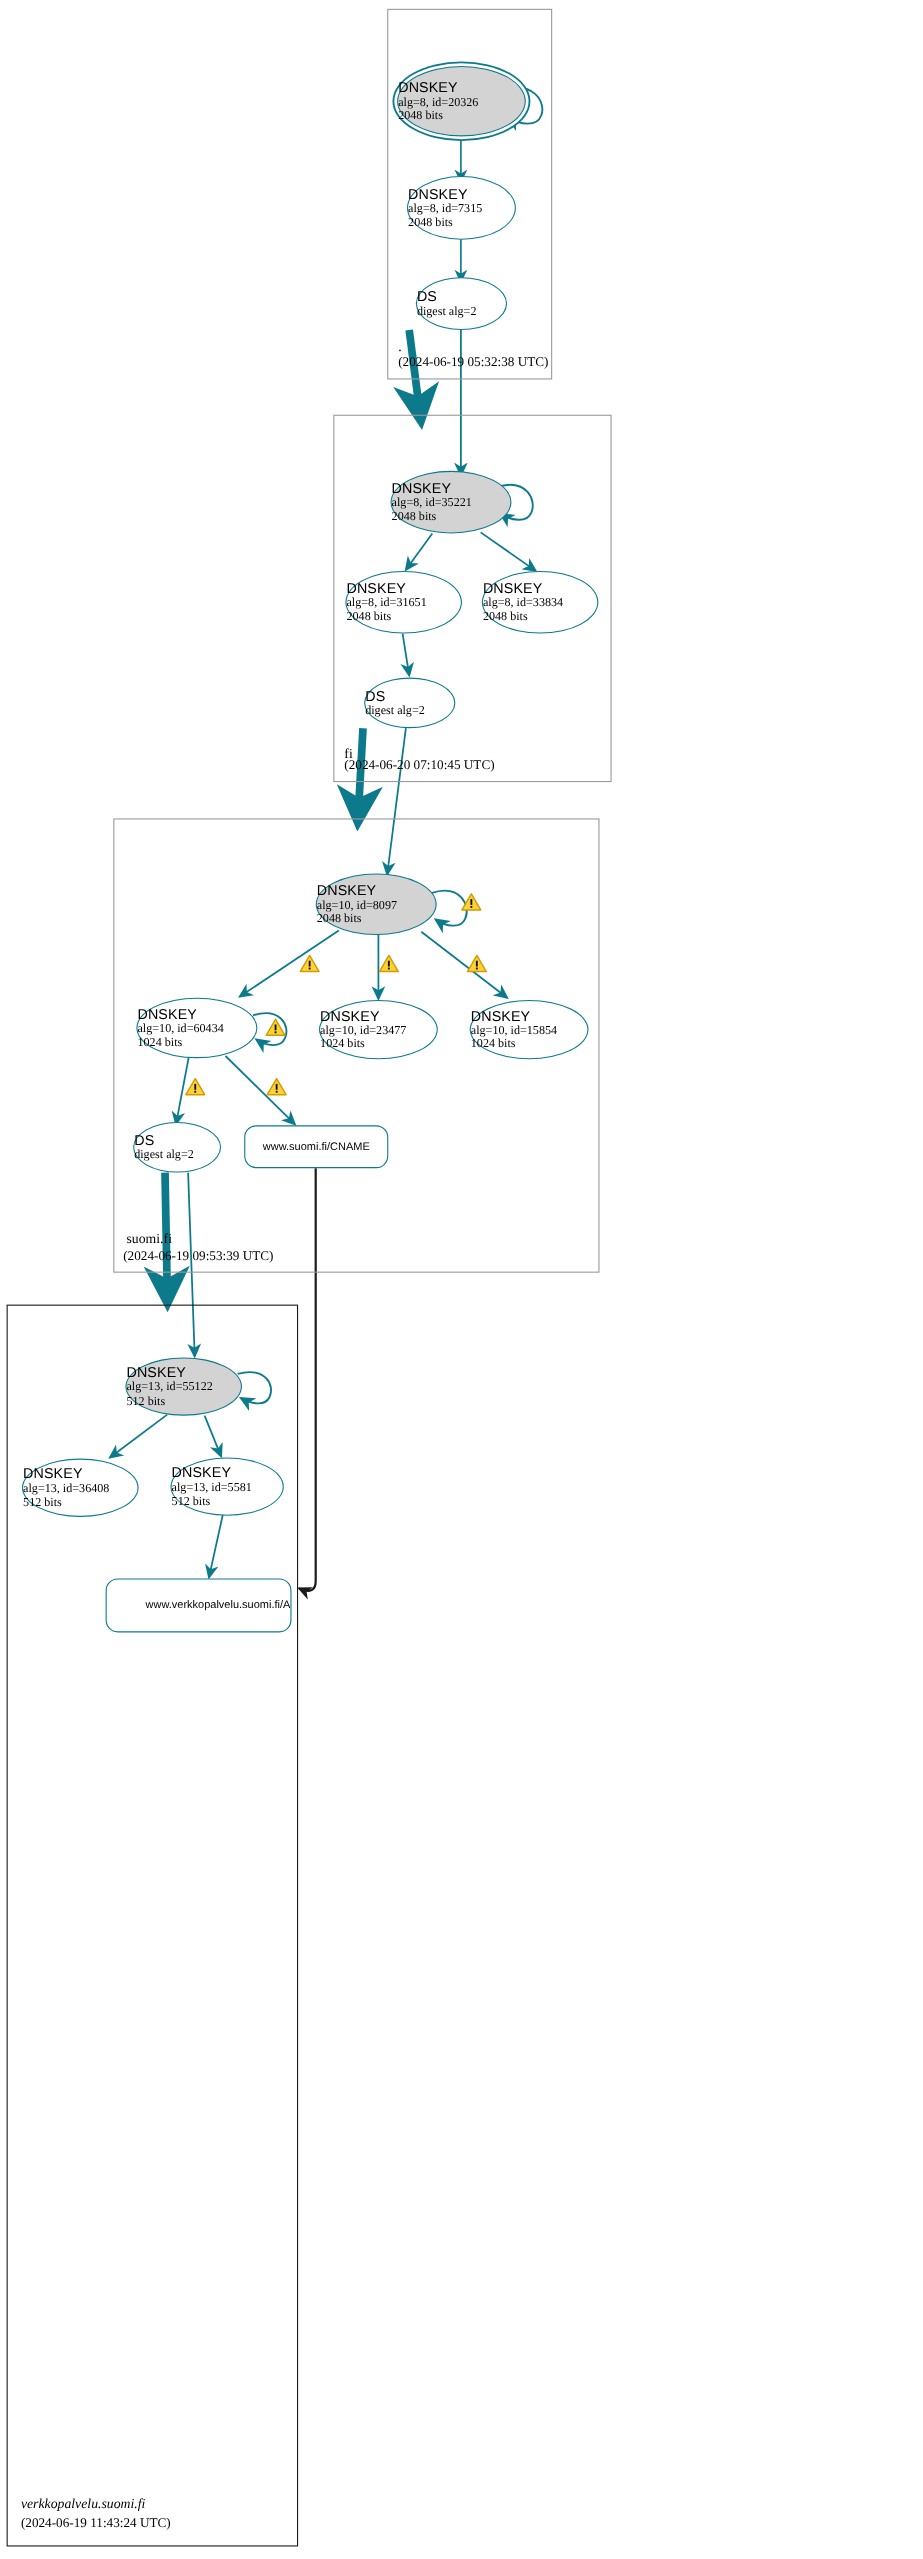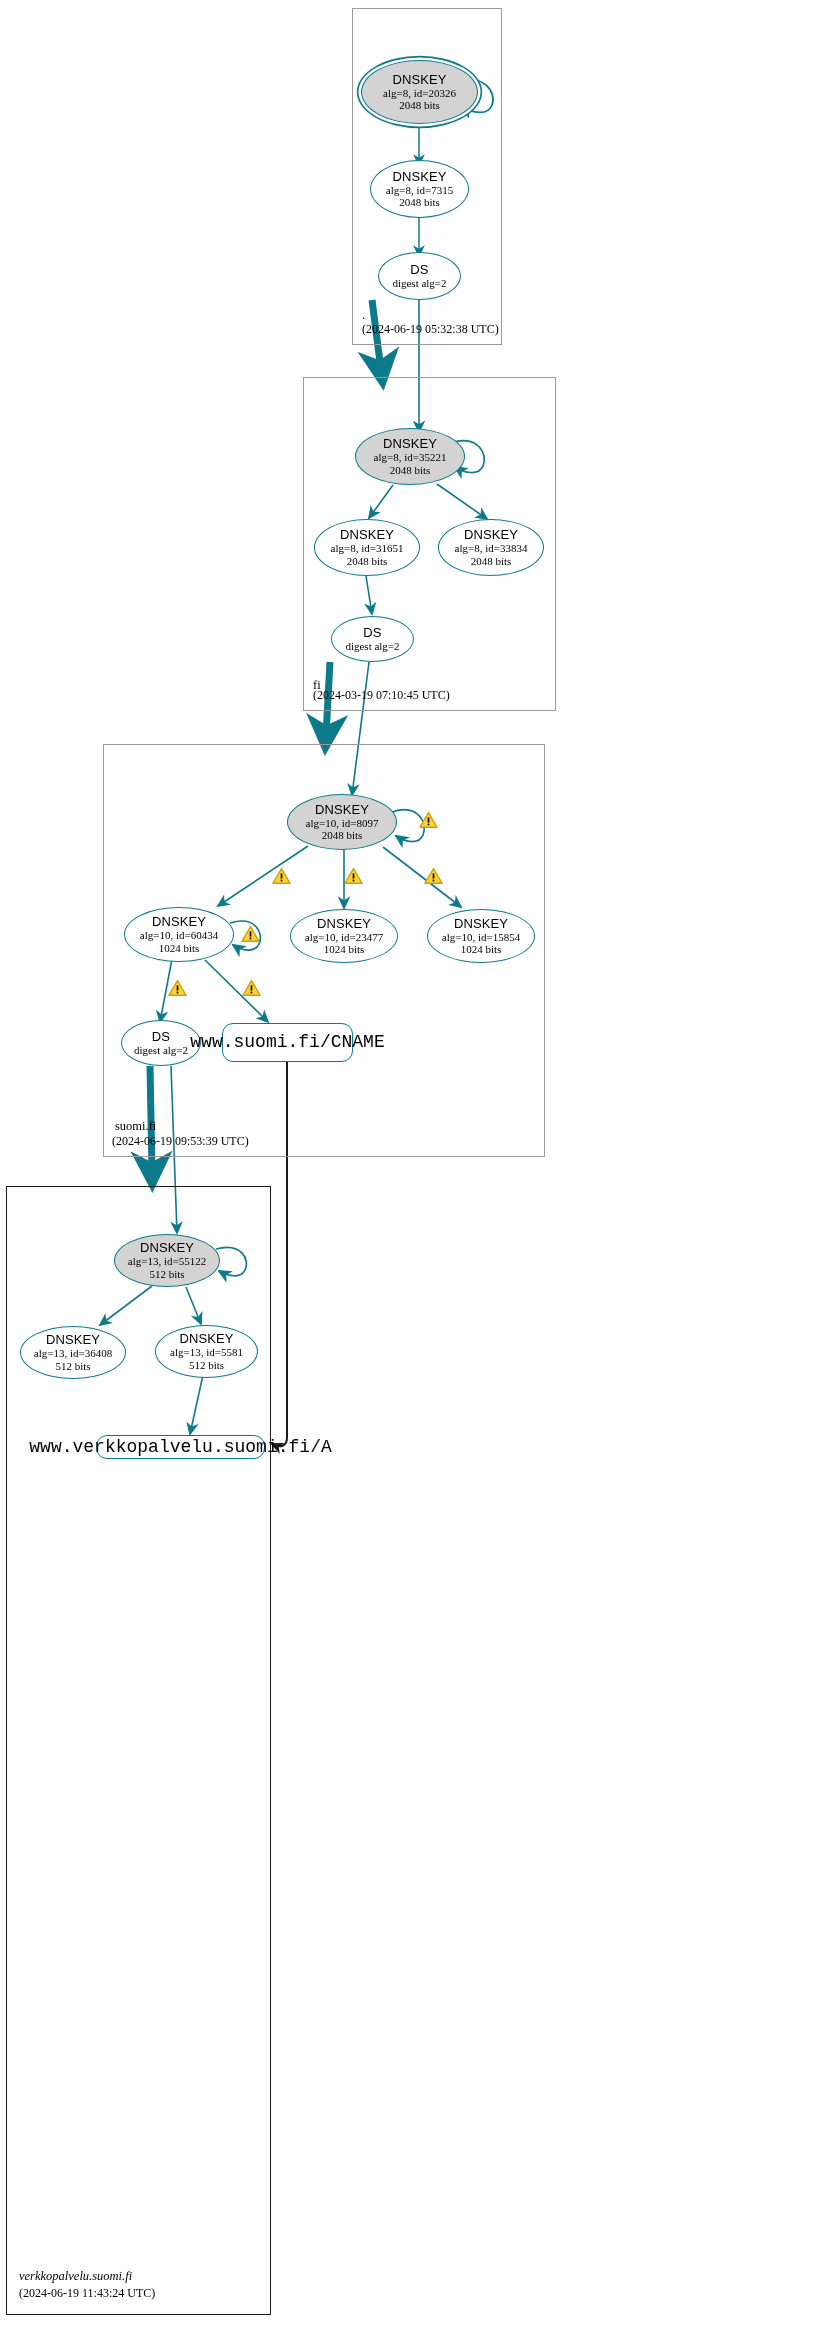--- a/index.html
+++ b/index.html
@@ -8,33 +8,33 @@
   #edges{position:absolute;left:0;top:0;width:839px;height:2326px;pointer-events:none;}
 
   .zone{position:absolute;box-sizing:border-box;background:transparent;}
   .zone.gray{border:1px solid #999999;}
   .zone.black{border:1px solid #1a1a1a;}
   .zone-label{position:absolute;font-family:"Liberation Serif",serif;color:#000;white-space:nowrap;}
   .zone-name{font-size:12.5px;}
   .zone-ts{font-size:12px;}
 
   .node{position:absolute;box-sizing:border-box;display:flex;flex-direction:column;
-        align-items:center;justify-content:center;text-align:center;color:#000;}
+        align-items:flex-start;justify-content:center;text-align:center;color:#000;}
 
   .ellipse{border-radius:50%;border:1.6px solid #0d7a8c;background:#ffffff;}
   .ellipse.secure{background:#d3d3d3;}
   .ellipse.dbl{box-shadow:0 0 0 2.5px #ffffff, 0 0 0 4.2px #0d7a8c;}
 
   .rrbox{border:1.8px solid #0d7a8c;border-radius:11px;background:#ffffff;
          justify-content:center;align-items:center;}
 
   .t1{font-family:"Liberation Sans",sans-serif;font-size:13px;line-height:14px;letter-spacing:.1px;}
   .t2{font-family:"Liberation Serif",serif;font-size:11px;line-height:12.5px;}
   .t3{font-family:"Liberation Serif",serif;font-size:11px;line-height:12.5px;}
-  .rrlabel{font-family:Liberation Mono, monospace;font-size:18px;line-height:15px;}
+  .rrlabel{font-family:Liberation Sans, sans-serif;font-size:10px;line-height:15px;}
 
   .warn{position:absolute;width:19px;height:18px;}
 </style>
 </head>
 <body>
 
 <div id="stage">
 
   <svg id="edges" viewBox="0 0 839 2326">
     <defs>
@@ -116,21 +116,21 @@
     <div class="t3">2048 bits</div>
   </div>
 
   <div class="node ellipse" style="left:378px;top:252px;width:83px;height:48px;">
     <div class="t1">DS</div>
     <div class="t2">digest alg=2</div>
   </div>
 
   <div class="zone gray" style="left:303px;top:377px;width:253px;height:334px;"></div>
   <div class="zone-label zone-name" style="left:313px;top:678px;">fi</div>
-  <div class="zone-label zone-ts" style="left:313px;top:688px;">(2024-03-19 07:10:45 UTC)</div>
+  <div class="zone-label zone-ts" style="left:313px;top:688px;">(2024-06-20 07:10:45 UTC)</div>
 
   <div class="node ellipse secure" style="left:355px;top:428px;width:110px;height:57px;">
     <div class="t1">DNSKEY</div>
     <div class="t2">alg=8, id=35221</div>
     <div class="t3">2048 bits</div>
   </div>
 
   <div class="node ellipse" style="left:314px;top:519px;width:106px;height:57px;">
     <div class="t1">DNSKEY</div>
     <div class="t2">alg=8, id=31651</div>
@@ -235,17 +235,17 @@
     <div class="t2">alg=13, id=36408</div>
     <div class="t3">512 bits</div>
   </div>
 
   <div class="node ellipse" style="left:155px;top:1325px;width:103px;height:53px;">
     <div class="t1">DNSKEY</div>
     <div class="t2">alg=13, id=5581</div>
     <div class="t3">512 bits</div>
   </div>
 
-  <div class="node rrbox" style="left:96px;top:1435px;width:169px;height:24px;">
+  <div class="node rrbox" style="left:96px;top:1435px;width:169px;height:49px;align-items:flex-end;">
     <div class="rrlabel">www.verkkopalvelu.suomi.fi/A</div>
   </div>
 
 </div>
 
 </body></html>

